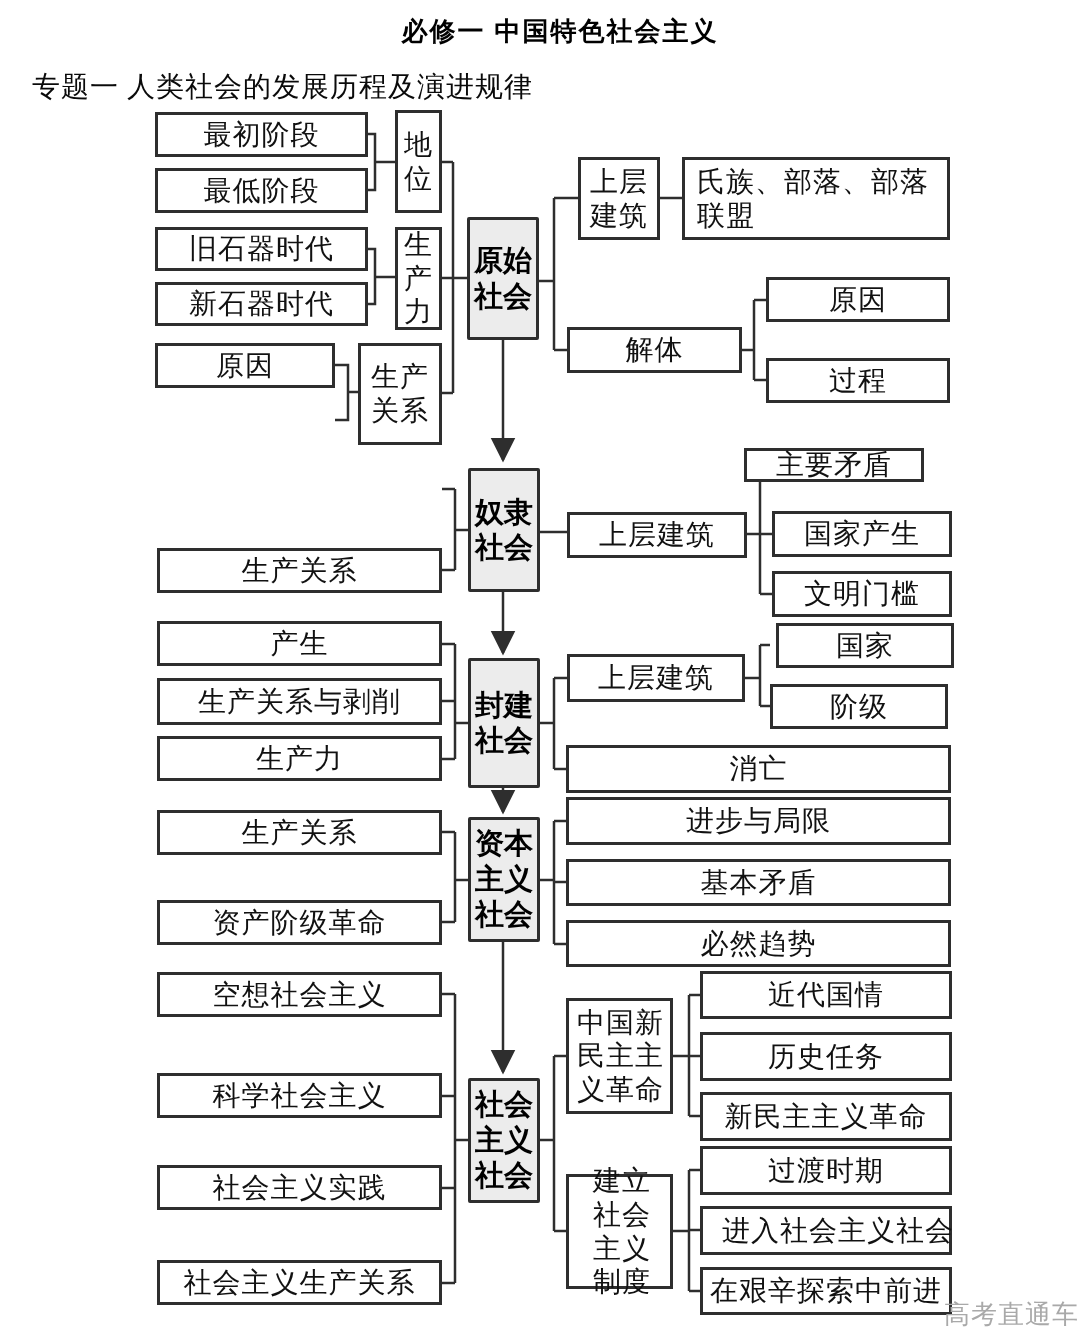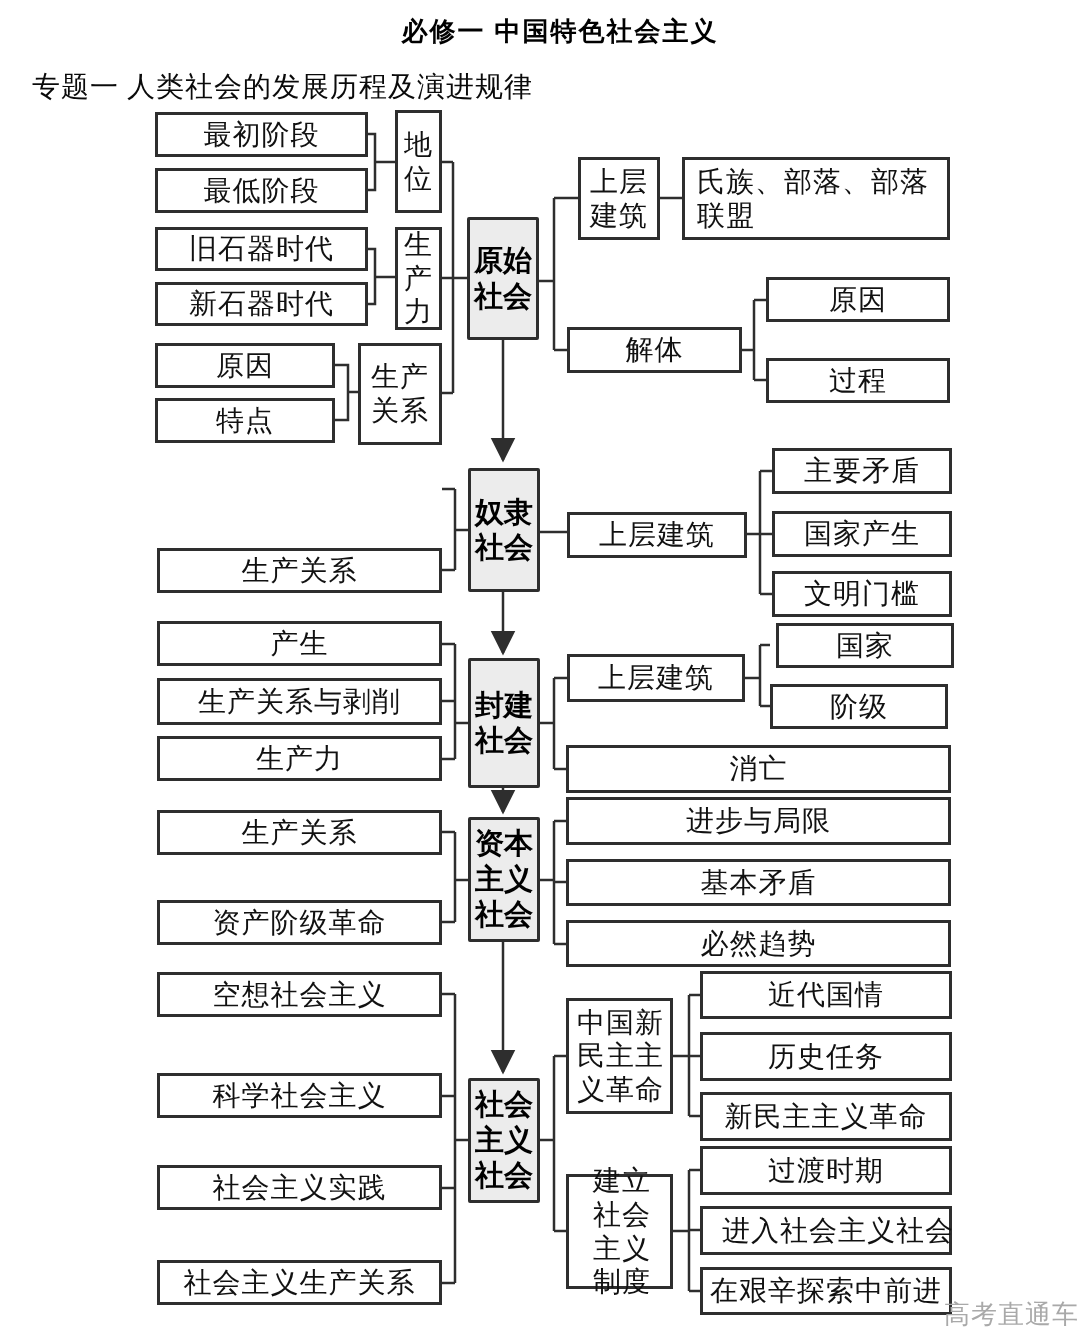--- a/index.html
+++ b/index.html
@@ -122,33 +122,32 @@
   <div class="ttl" style="top:14px;">必修一 中国特色社会主义</div>
   <div class="sub" style="top:68px;">专题一 人类社会的发展历程及演进规律</div>
 
   <div class="b" style="left:155px;top:112px;width:213px;height:45px;">最初阶段</div>
   <div class="b" style="left:155px;top:168px;width:213px;height:45px;">最低阶段</div>
   <div class="b wrap" style="left:395px;top:110px;width:47px;height:103px;">地位</div>
   <div class="b" style="left:155px;top:227px;width:213px;height:44px;">旧石器时代</div>
   <div class="b" style="left:155px;top:282px;width:213px;height:44px;">新石器时代</div>
   <div class="b wrap" style="left:395px;top:227px;width:47px;height:103px;">生产力</div>
   <div class="b" style="left:155px;top:343px;width:180px;height:45px;">原因</div>
-  <div class="b" style="left:155px;top:398px;width:180px;height:45px;">特点</div>
   <div class="b wrap" style="left:358px;top:343px;width:84px;height:102px;">生产关系</div>
   <div class="node" style="left:467px;top:217px;width:72px;height:123px;">原始社会</div>
   <div class="b wrap" style="left:578px;top:157px;width:82px;height:83px;">上层建筑</div>
   <div class="b wrap leftal" style="left:682px;top:157px;width:268px;height:83px;">氏族、部落、部落联盟</div>
   <div class="b" style="left:567px;top:327px;width:175px;height:46px;">解体</div>
   <div class="b" style="left:766px;top:277px;width:184px;height:45px;">原因</div>
   <div class="b" style="left:766px;top:358px;width:184px;height:45px;">过程</div>
 
   <div class="b" style="left:157px;top:548px;width:285px;height:45px;">生产关系</div>
   <div class="node" style="left:468px;top:468px;width:72px;height:124px;">奴隶社会</div>
   <div class="b" style="left:567px;top:512px;width:180px;height:46px;">上层建筑</div>
-  <div class="b" style="left:772px;top:448px;width:180px;height:46px;">主要矛盾</div>
+  <div class="b" style="left:744px;top:448px;width:180px;height:34px;">主要矛盾</div>
   <div class="b" style="left:772px;top:511px;width:180px;height:46px;">国家产生</div>
   <div class="b" style="left:772px;top:571px;width:180px;height:46px;">文明门槛</div>
 
   <div class="b" style="left:157px;top:621px;width:285px;height:45px;">产生</div>
   <div class="b" style="left:157px;top:678px;width:285px;height:47px;">生产关系与剥削</div>
   <div class="b" style="left:157px;top:736px;width:285px;height:45px;">生产力</div>
   <div class="node" style="left:468px;top:658px;width:72px;height:130px;">封建社会</div>
   <div class="b" style="left:567px;top:654px;width:178px;height:48px;">上层建筑</div>
   <div class="b" style="left:776px;top:623px;width:178px;height:45px;">国家</div>
   <div class="b" style="left:770px;top:684px;width:178px;height:45px;">阶级</div>

